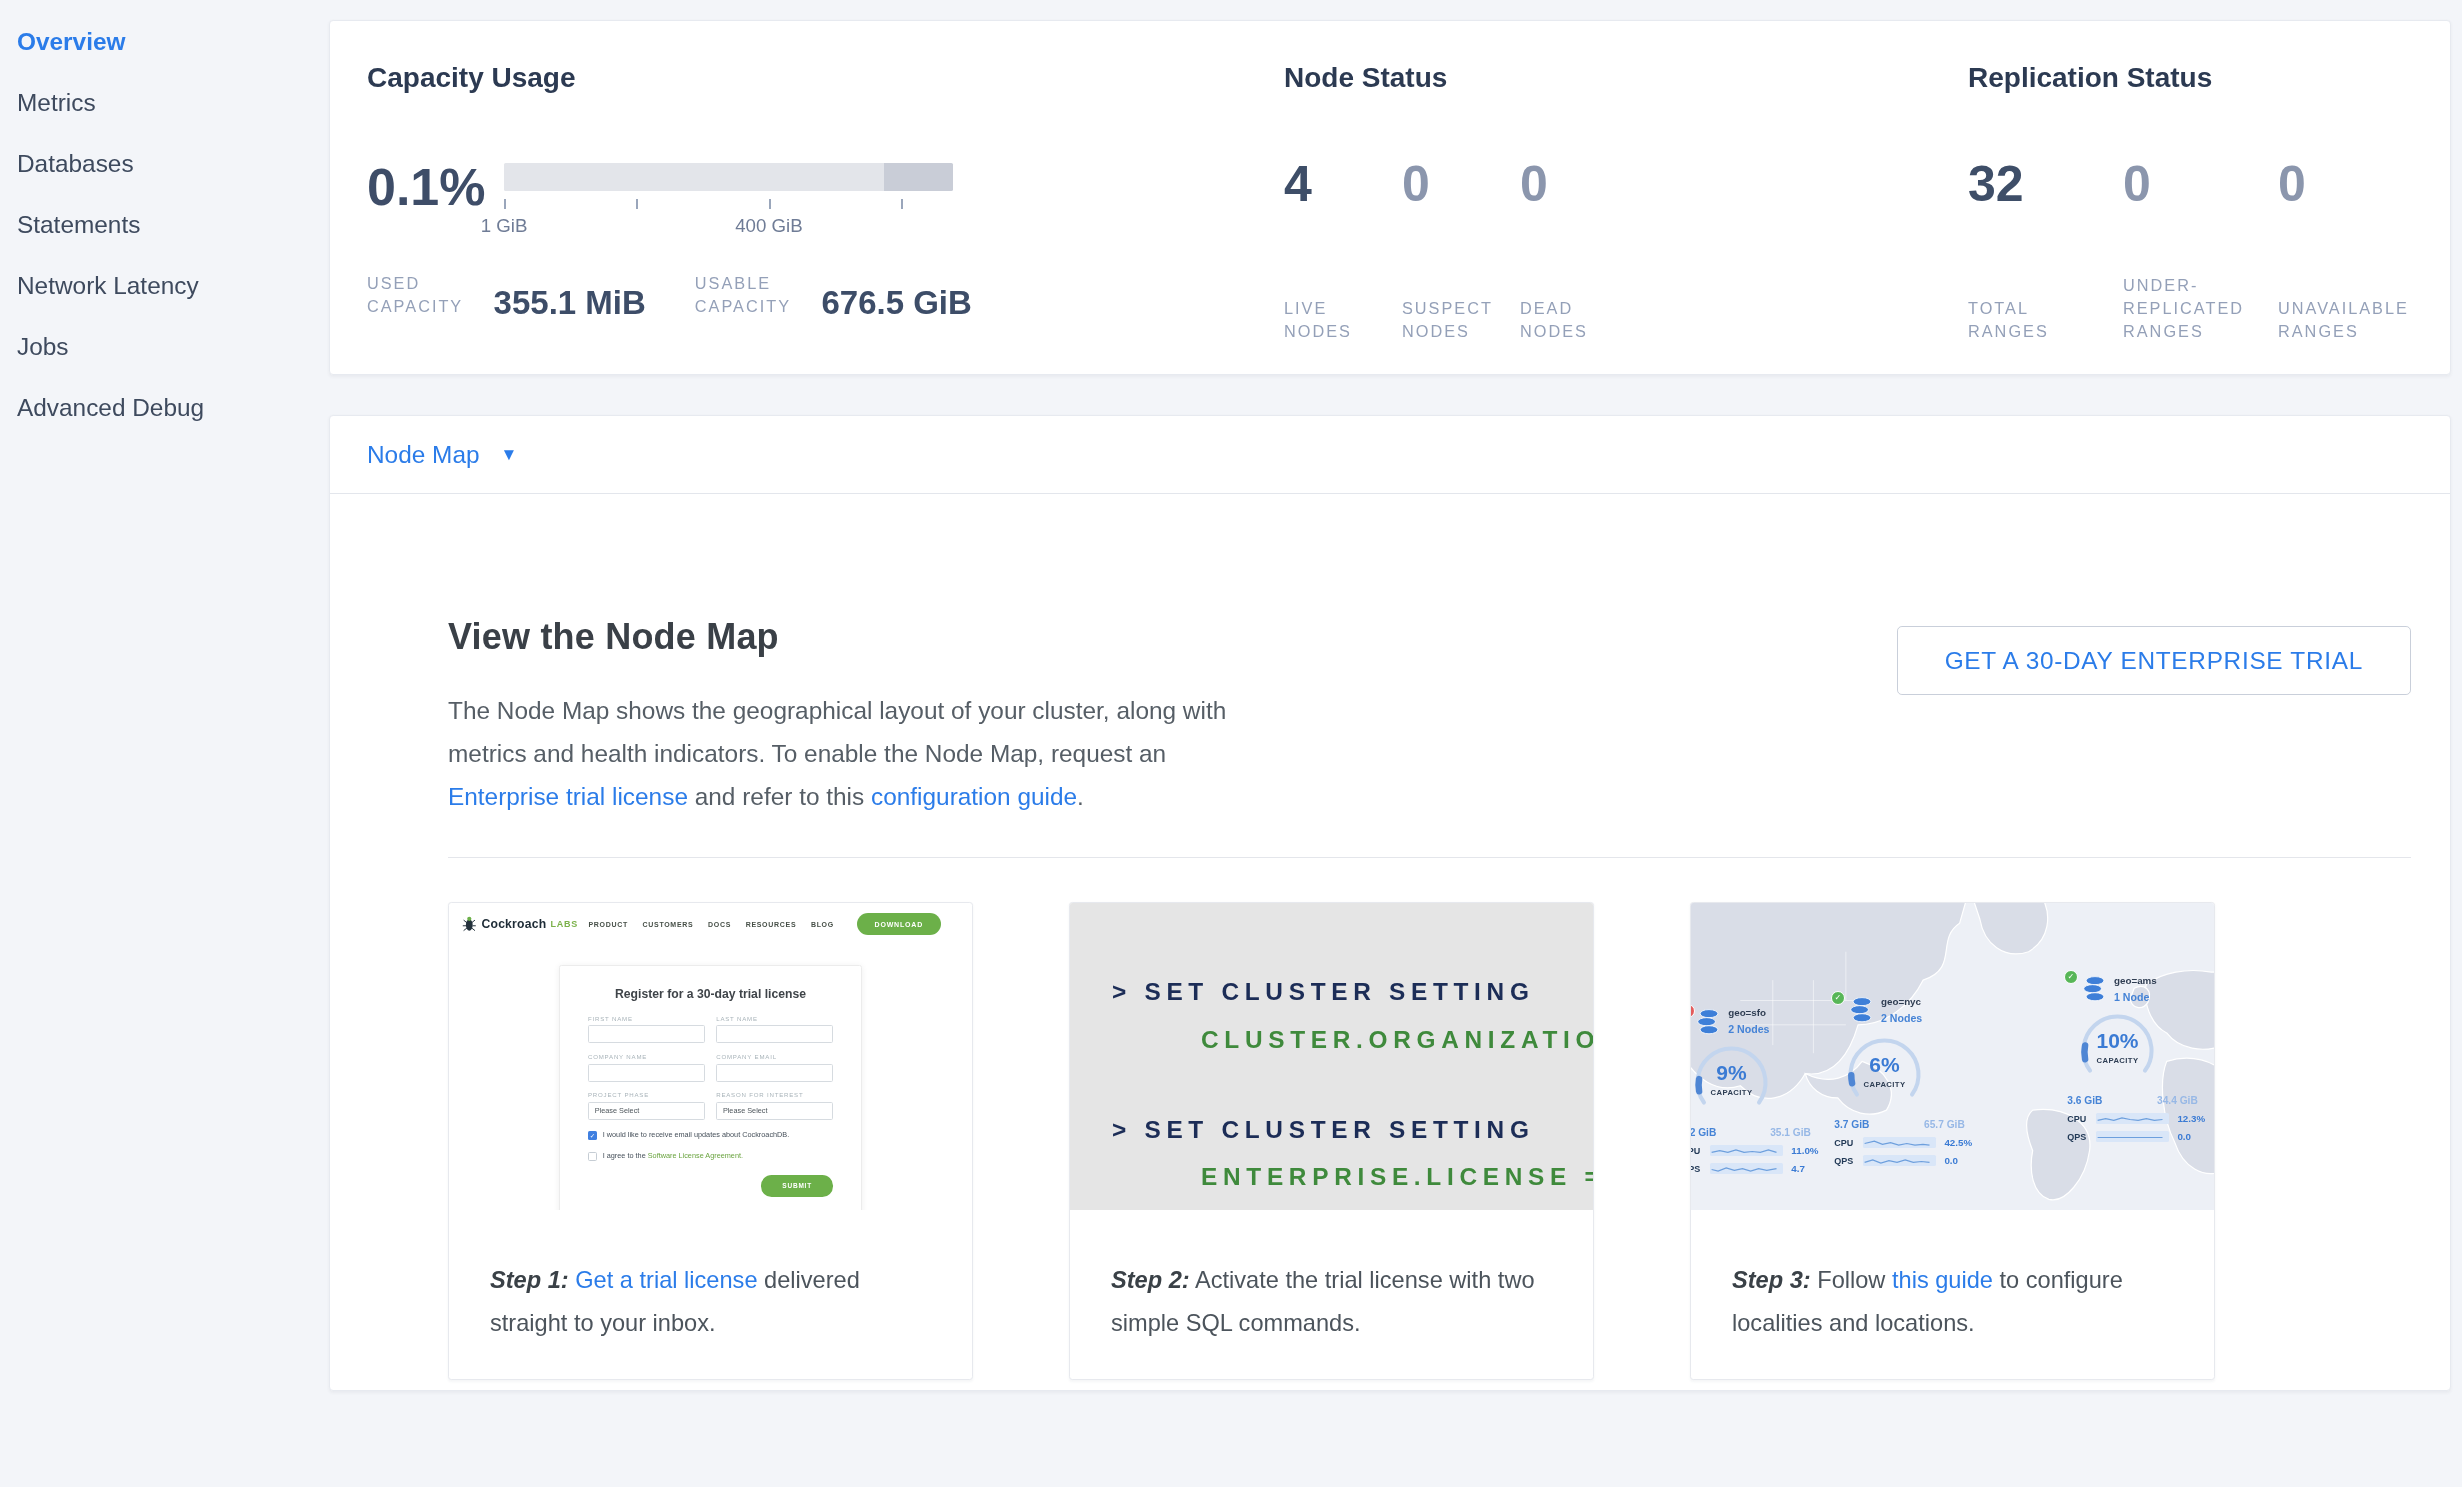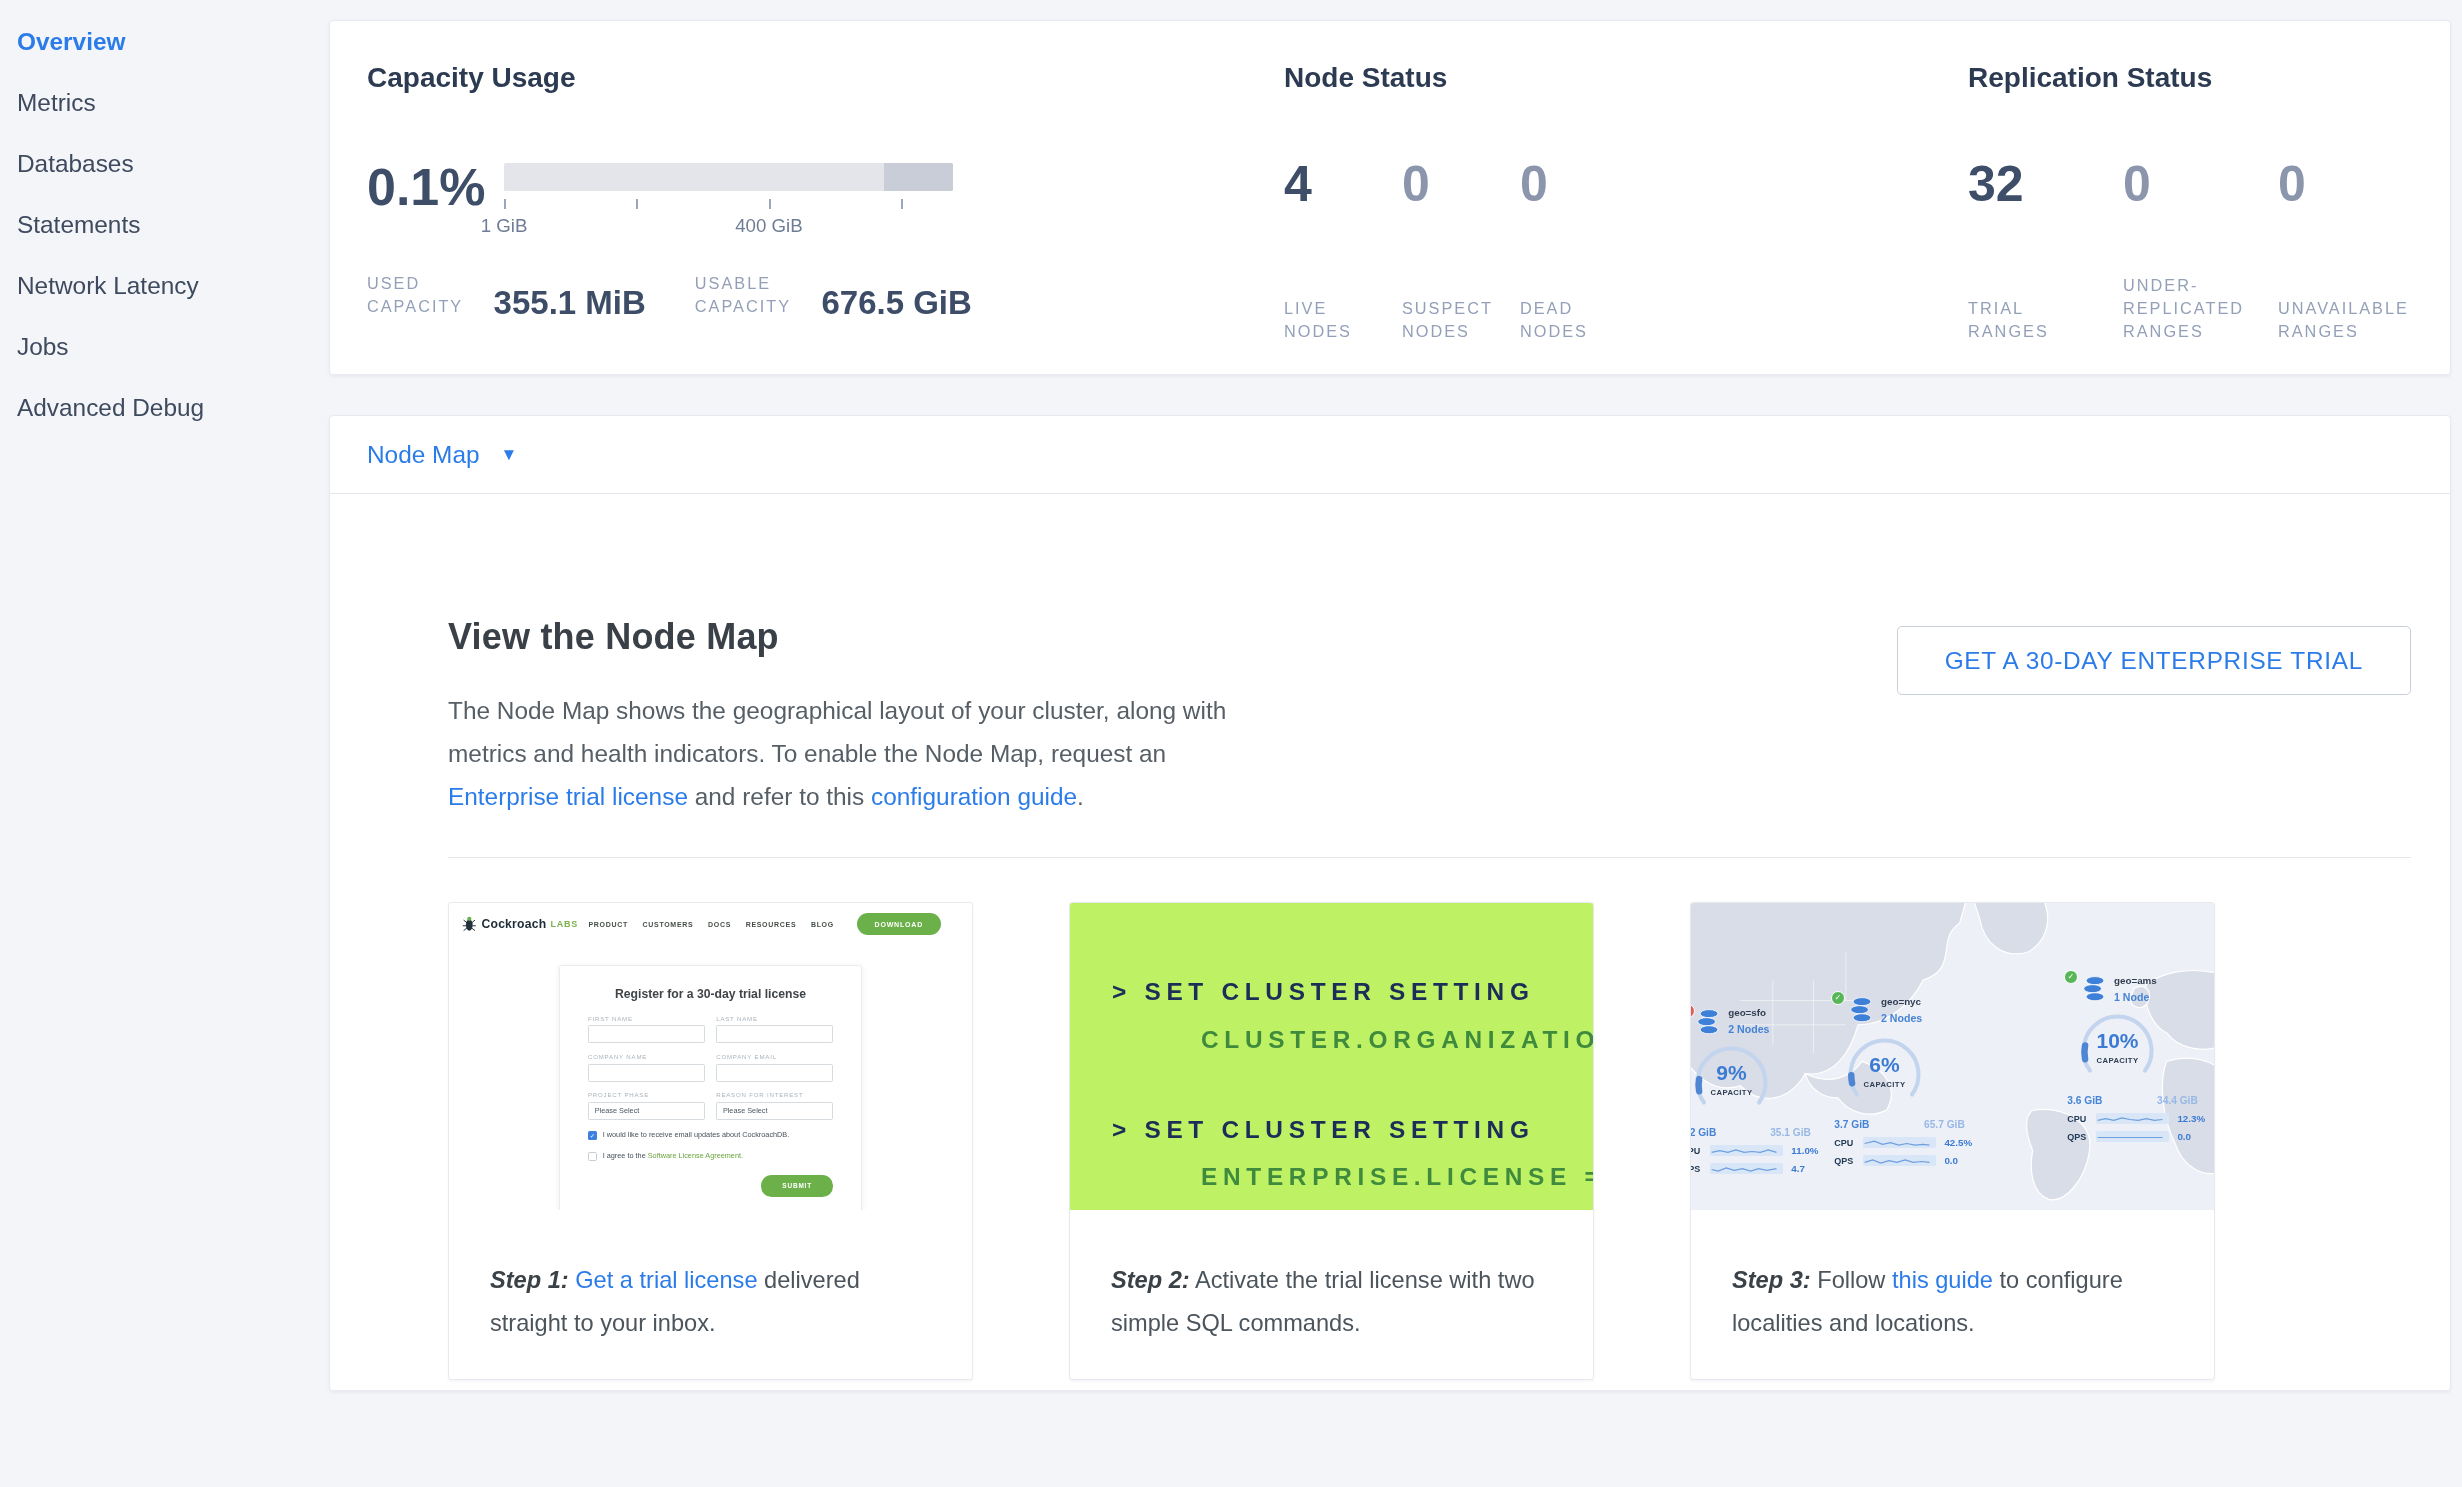--- a/index.html
+++ b/index.html
@@ -87,21 +87,21 @@
   .mini-check-row { display:flex; align-items:flex-start; margin-top:10.6px; }
   .mini-box { width:9px; height:9px; border-radius:1.6px; flex:none; margin-right:5.7px; margin-top:0.8px; }
   .mini-box.checked { background:#3f7fe0; color:#fff; font-size:6.5px; line-height:9px; text-align:center; }
   .mini-box.empty { border:0.8px solid #c6cdd4; background:#fff; }
   .mini-check-text { font-size:7.3px; color:#46505a; line-height:10.6px; }
   .mini-green-link { color:#69a33e; }
   .mini-submit-row { display:flex; justify-content:flex-end; margin-top:13px; }
   .mini-submit { background:#6cb049; color:#fff; font-size:6.5px; font-weight:bold; letter-spacing:0.8px;
                  border-radius:10.6px; padding:7.3px 21px; }
   
-  .sql-media { background:#bef264; padding:75px 0 0 42px; }
+  .sql-media { background:#e5e5e5; padding:75px 0 0 42px; }
   .sql-line { font-size:24.4px; font-weight:bold; letter-spacing:5.7px; color:#1c2d57; white-space:nowrap; }
   .sql-line.green { color:#3f8a3c; margin-left:89px; margin-top:19.5px; }
   .sql-gap { height:62px; }
   
   .map-media { background:#edf0f6; }
   .map-media svg.world { position:absolute; left:0; top:0; }
   .locality { position:absolute; width:163px; }
   .badge { position:absolute; width:14px; height:14px; border-radius:50%; border:1.6px solid #fff;
            color:#fff; font-size:8.1px; line-height:12.2px; text-align:center; font-weight:bold; }
   .badge.green { background:#57b657; }
@@ -184,21 +184,21 @@
 
     <div class="sec sec-repl">
       <div class="sec-title">Replication Status</div>
       <div class="numbers-row">
         <div class="num emph rcol">32</div>
         <div class="num rcol">0</div>
         <div class="num rcol">0</div>
       </div>
       <div class="labels-row">
         <div class="rcol">
-            <div class="stat-label" style="width:98px">TRIAL RANGES</div>
+            <div class="stat-label" style="width:98px">TOTAL RANGES</div>
           </div>
         <div class="rcol">
             <div class="stat-label" style="width:138px">UNDER-REPLICATED RANGES</div>
           </div>
         <div class="rcol">
             <div class="stat-label" style="width:155px">UNAVAILABLE RANGES</div>
           </div>
       </div>
     </div>
   </section>

